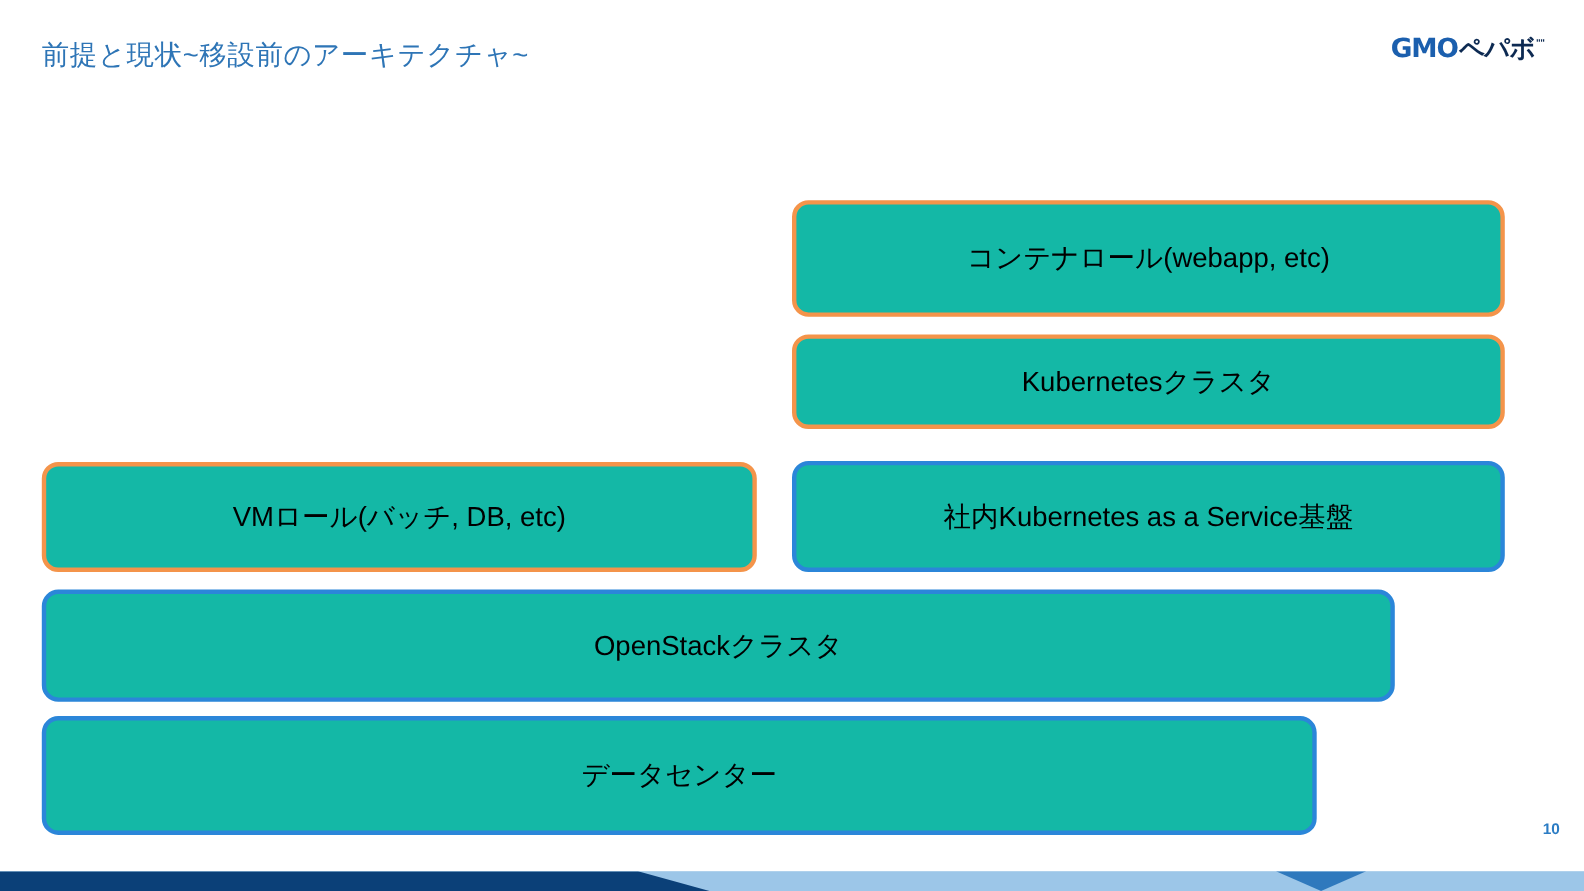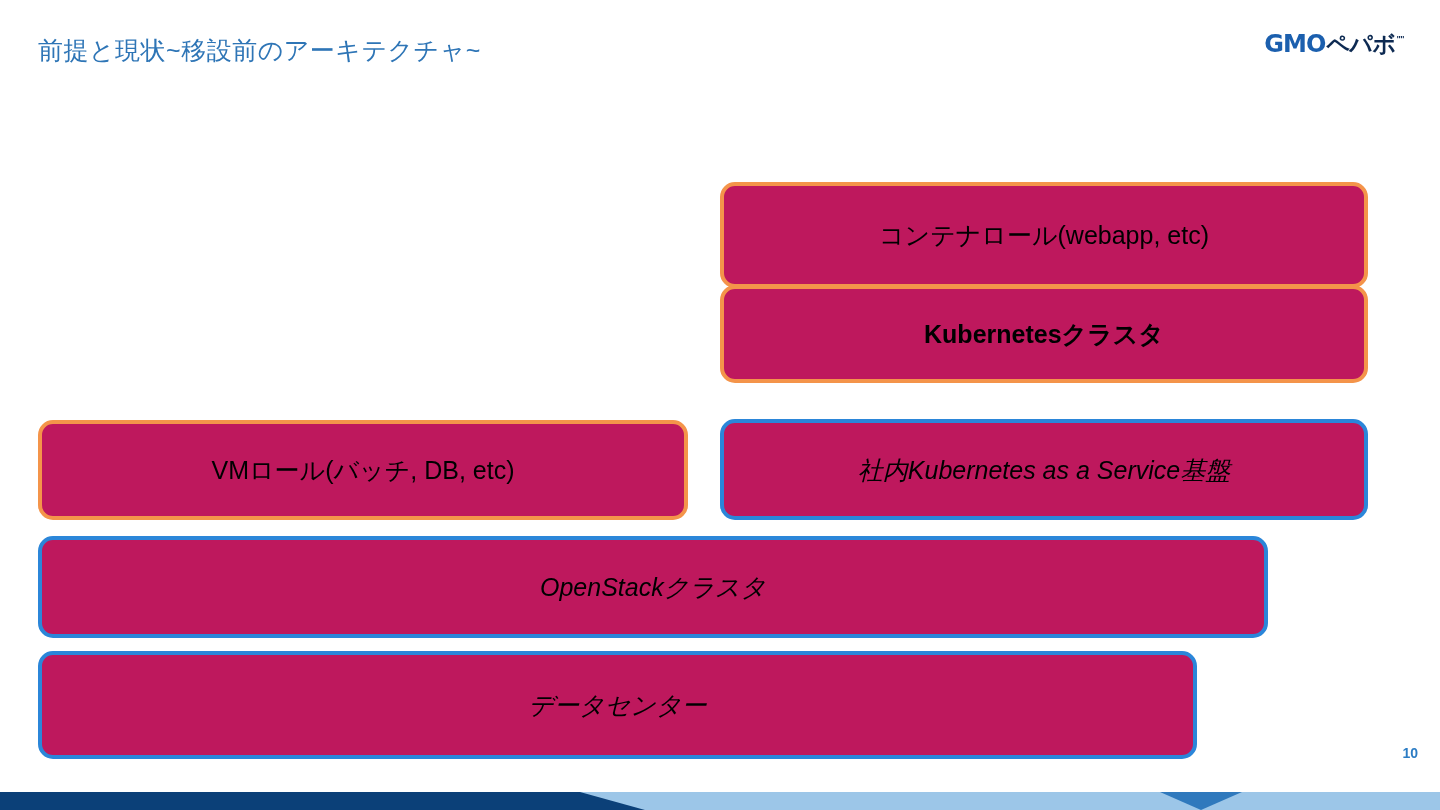--- a/index.html
+++ b/index.html
@@ -64,44 +64,43 @@
     font-size: 9px;
     margin-left: 1px;
     position: relative;
     top: -10px;
   }
 
   
   .box {
     position: absolute;
     box-sizing: border-box;
-    background: #be185d;
+    background: #14b8a6;
     border-radius: 15px;
     display: flex;
     align-items: center;
     justify-content: center;
     color: #000000;
     font-size: 25px;
     line-height: 1.2;
     white-space: nowrap;
   }
   .box.orange {
     border: 4px solid #f4944a;
   }
   .box.blue {
     border: 4px solid #2b86d9;
-    font-style: italic;
   }
   .box-label {
     pointer-events: none;
   }
 
   
   #box-container-role { left: 720px; top: 182px;  width: 648px; height: 106px; }
-  #box-k8s-cluster    { left: 720px; top: 285px;  width: 648px; height: 98px; font-weight: bold; }
+  #box-k8s-cluster    { left: 720px; top: 304px;  width: 648px; height: 86px; }
   #box-vm-role        { left: 38px;  top: 420px;  width: 650px; height: 100px; }
   #box-kaas           { left: 720px; top: 419px;  width: 648px; height: 101px; }
   #box-openstack      { left: 38px;  top: 536px;  width: 1230px; height: 102px; }
   #box-datacenter     { left: 38px;  top: 651px;  width: 1159px; height: 108px; }
 
   
   .page-number {
     position: absolute;
     right: 22px;
     top: 746px;

